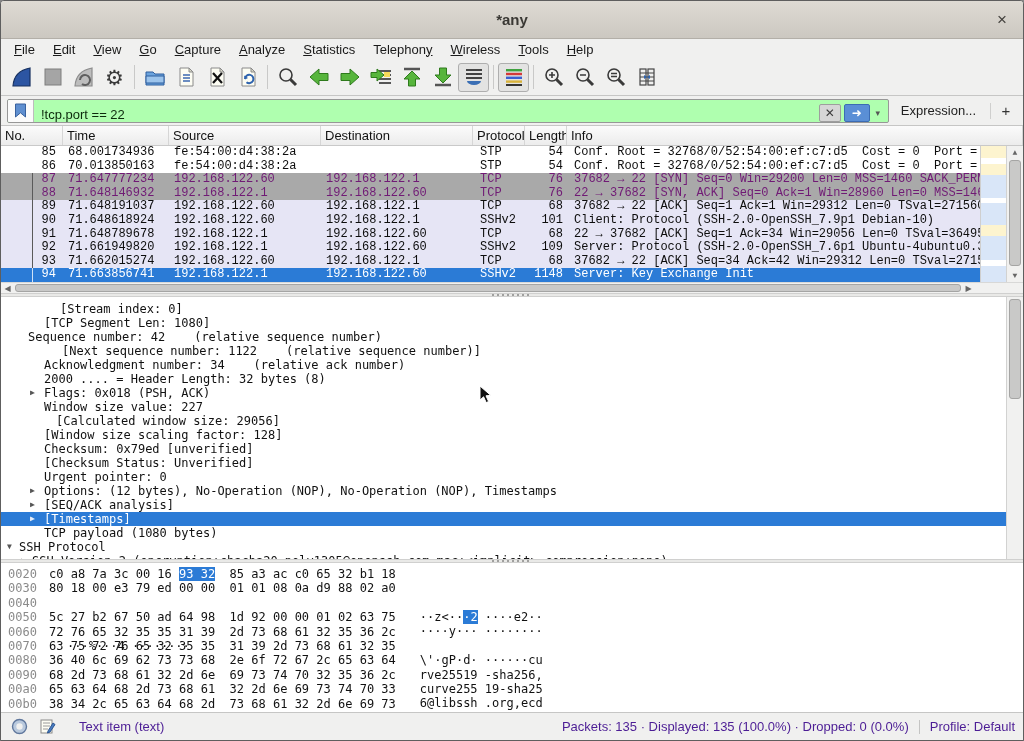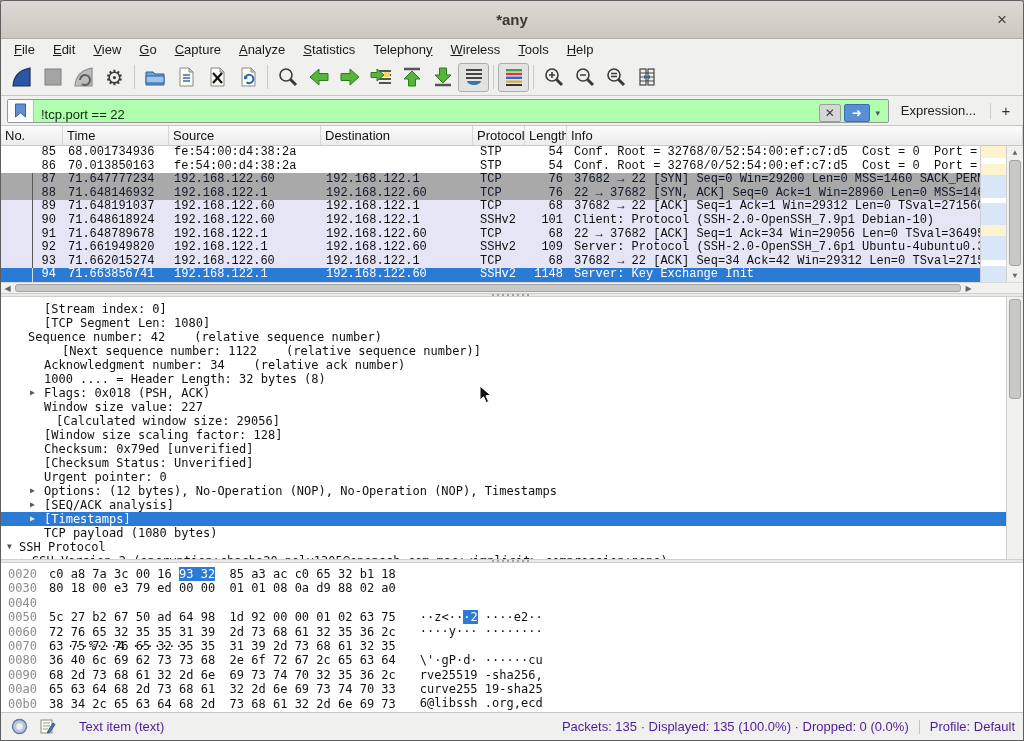--- a/index.html
+++ b/index.html
@@ -51,21 +51,21 @@
   .c0{width:62px;} .c1{width:106px;} .c2{width:152px;} .c3{width:152px;} .c4{width:52px;} .c5{width:42px;} .c6{flex:1;width:auto;}
   .plist{height:136px;flex:none;position:relative;background:#fff;overflow:hidden;
     font-family:Liberation Mono, monospace;font-size:12px;}
   .prows{position:absolute;left:0;top:0;right:43px;bottom:0;}
   .prow{display:flex;height:13.6px;line-height:13.6px;white-space:pre;overflow:hidden;position:relative;}
   .prow span{flex:none;overflow:hidden;}
   .pc0{width:62px;text-align:right;padding-right:7px;}
   .pc1{width:106px;padding-left:5px;} .pc2{width:152px;padding-left:5px;} .pc3{width:152px;padding-left:5px;}
   .pc4{width:52px;padding-left:7px;} .pc5{width:42px;text-align:right;padding-right:4px;} .pc6{flex:1;padding-left:7px;}
   .r-white{background:#ffffff;color:#0d0d0d;}
-  .r-gray{background:#a9a9a9;color:#0f172a;}
+  .r-gray{background:#a9a9a9;color:#701a75;}
   .r-lav{background:#e6e5f5;color:#0d0d0d;}
   .r-sel{background:#2b7bd6;color:#ffffff;}
   .rel-line{position:absolute;left:31px;top:0;bottom:0;width:1px;background:#5a5a5a;}
   .r-sel .rel-line{background:#cfe2f7;}
   .minimap{position:absolute;right:17px;top:0;bottom:0;width:26px;border-left:1px solid #cfcfcf;
     background:linear-gradient(#fdf4cf 0%,#fdf4cf 9%,#ffffff 9%,#ffffff 13%,#fdf4cf 13%,#fdf4cf 21%,
       #d9e6f8 21%,#d9e6f8 38%,#ffffff 38%,#ffffff 42%,#d9e6f8 42%,#d9e6f8 58%,
       #fdf4cf 58%,#fdf4cf 66%,#d9e6f8 66%,#d9e6f8 84%,#ffffff 84%,#ffffff 88%,#d9e6f8 88%);}
   .vsb{position:absolute;right:0;top:0;bottom:0;width:17px;background:#f1f1f0;border-left:1px solid #d2d2d1;}
   .vsb .sb-arrow{position:absolute;left:0;width:100%;height:13px;display:flex;align-items:center;justify-content:center;
@@ -346,26 +346,26 @@
     <div class="hsb-thumb"></div>
     <div class="sb-arrow a-right">▶</div>
   </div>
 
   <div class="splitter">
       <i></i>
     </div>
 
   <div class="details">
     <div id="detail-lines">
-        <div class="dline" style="padding-left: 43px;"><span>[Stream index: 0]</span></div>
+        <div class="dline" style="padding-left: 43px; margin-left: 16px;"><span>[Stream index: 0]</span></div>
         <div class="dline" style="padding-left: 43px;"><span>[TCP Segment Len: 1080]</span></div>
         <div class="dline" style="padding-left: 27px;"><span>Sequence number: 42    (relative sequence number)</span></div>
         <div class="dline" style="padding-left: 61px;"><span>[Next sequence number: 1122    (relative sequence number)]</span></div>
         <div class="dline" style="padding-left: 43px;"><span>Acknowledgment number: 34    (relative ack number)</span></div>
-        <div class="dline" style="padding-left: 43px;"><span>1000 .... = Header Length: 32 bytes (8)</span></div>
+        <div class="dline" style="padding-left: 43px;"><span>2000 .... = Header Length: 32 bytes (8)</span></div>
         <div class="dline" style="padding-left: 43px;"><span class="tri" style="left: 29px;">▶</span><span>Flags: 0x018 (PSH, ACK)</span></div>
         <div class="dline" style="padding-left: 43px;"><span>Window size value: 227</span></div>
         <div class="dline" style="padding-left: 43px; margin-left: 12px;"><span>[Calculated window size: 29056]</span></div>
         <div class="dline" style="padding-left: 43px;"><span>[Window size scaling factor: 128]</span></div>
         <div class="dline" style="padding-left: 43px;"><span>Checksum: 0x79ed [unverified]</span></div>
         <div class="dline" style="padding-left: 43px;"><span>[Checksum Status: Unverified]</span></div>
         <div class="dline" style="padding-left: 43px;"><span>Urgent pointer: 0</span></div>
         <div class="dline" style="padding-left: 43px;"><span class="tri" style="left: 29px;">▶</span><span>Options: (12 bytes), No-Operation (NOP), No-Operation (NOP), Timestamps</span></div>
         <div class="dline" style="padding-left: 43px;"><span class="tri" style="left: 29px;">▶</span><span>[SEQ/ACK analysis]</span></div>
         <div class="dline sel" style="padding-left: 43px;"><span class="tri" style="left: 29px;">▶</span><span>[Timestamps]</span></div>

